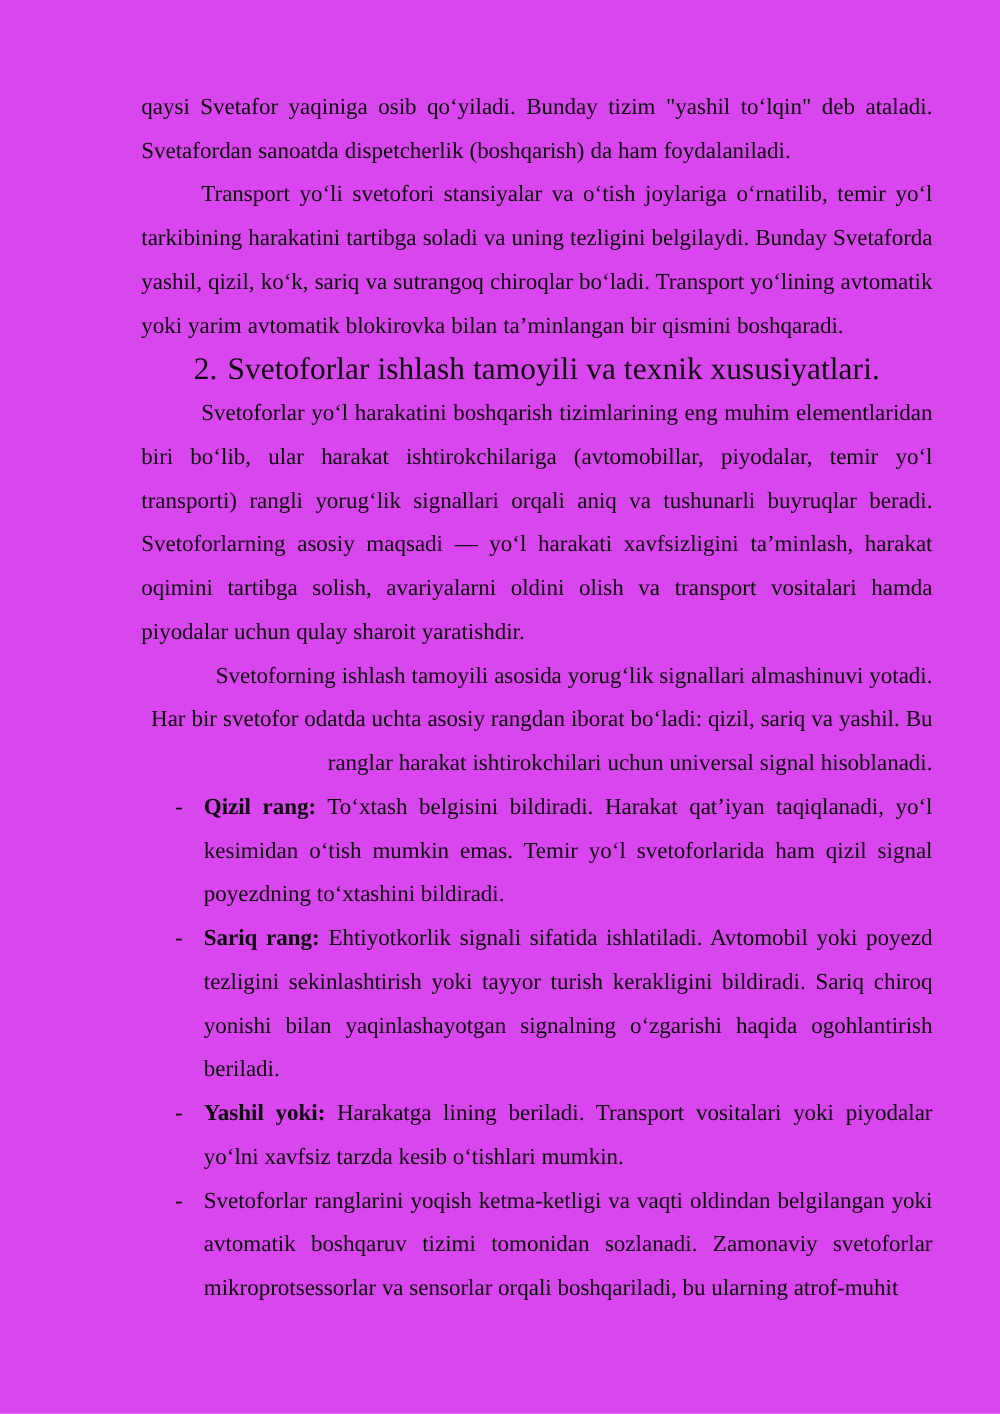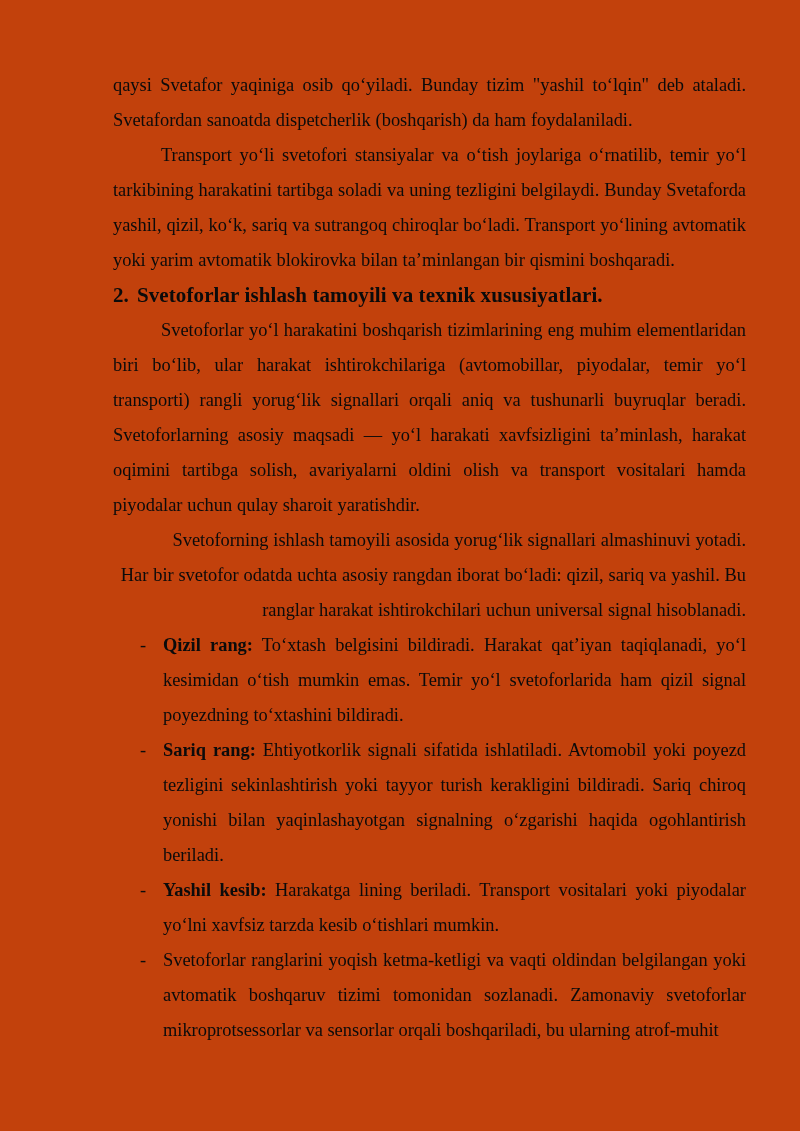--- a/index.html
+++ b/index.html
@@ -17,21 +17,21 @@
     color: #0b0b0b;
     -webkit-font-smoothing: antialiased;
   }
 
   .page {
     position: absolute;
     left: 0;
     top: 0;
     width: 800px;
     height: 1131px;
-    background: #c2410c;
+    background: #d946ef;
   }
 
   .content {
     position: absolute;
     left: 113px;
     top: 68px;
     width: 633px;
   }
 
   p.body {
@@ -51,23 +51,24 @@
   p.noindent {
     text-indent: 0;
   }
 
   p.flow {
     text-align: right;
   }
 
   h2.section-heading {
     margin: 0;
-    font-size: 21px;
+    font-size: 25px;
     line-height: 35px;
-    font-weight: bold;
+    font-weight: normal;
+    text-align: center;
     letter-spacing: 0.1px;
   }
 
   h2.section-heading .num {
     margin-right: 8px;
   }
 
   h3.sub-heading {
     margin: 0;
     font-size: 18.4px;
@@ -131,21 +132,21 @@
       <li class="bullet-item">
         <span class="dash">-</span>
         <b class="lead">Qizil rang:</b><span> To‘xtash belgisini bildiradi. Harakat qat’iyan taqiqlanadi, yo‘l kesimidan o‘tish mumkin emas. Temir yo‘l svetoforlarida ham qizil signal poyezdning to‘xtashini bildiradi.</span>
       </li>
       <li class="bullet-item">
         <span class="dash">-</span>
         <b class="lead">Sariq rang:</b><span> Ehtiyotkorlik signali sifatida ishlatiladi. Avtomobil yoki poyezd tezligini sekinlashtirish yoki tayyor turish kerakligini bildiradi. Sariq chiroq yonishi bilan yaqinlashayotgan signalning o‘zgarishi haqida ogohlantirish beriladi.</span>
       </li>
       <li class="bullet-item">
         <span class="dash">-</span>
-        <b class="lead">Yashil kesib:</b><span> Harakatga lining beriladi. Transport vositalari yoki piyodalar yo‘lni xavfsiz tarzda kesib o‘tishlari mumkin.</span>
+        <b class="lead">Yashil yoki:</b><span> Harakatga lining beriladi. Transport vositalari yoki piyodalar yo‘lni xavfsiz tarzda kesib o‘tishlari mumkin.</span>
       </li>
       <li class="bullet-item">
         <span class="dash">-</span>
         <b class="lead"></b><span>Svetoforlar ranglarini yoqish ketma-ketligi va vaqti oldindan belgilangan yoki avtomatik boshqaruv tizimi tomonidan sozlanadi. Zamonaviy svetoforlar mikroprotsessorlar va sensorlar orqali boshqariladi, bu ularning atrof-muhit</span>
       </li>
     </ul>
 
   </div>
 </div>
 

